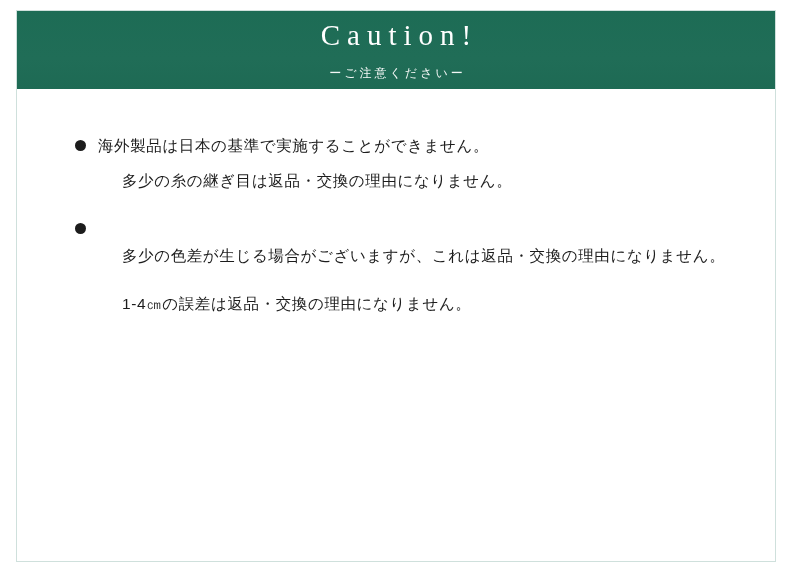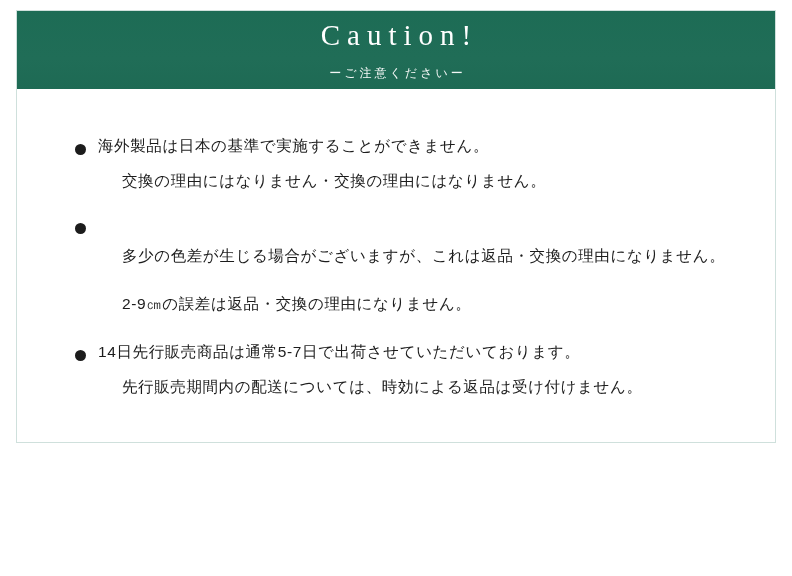--- a/index.html
+++ b/index.html
@@ -18,21 +18,21 @@
     width: 792px;
     height: 576px;
     background: #ffffff;
     box-sizing: border-box;
   }
   .card {
     position: absolute;
     left: 16px;
     top: 10px;
     width: 760px;
-    height: 433px;
+    height: 552px;
     border: 1px solid #cfe0dc;
     box-sizing: border-box;
     background: #ffffff;
   }
   .header {
     position: absolute;
     left: 0;
     top: 0;
     width: 100%;
     height: 78px;
@@ -70,21 +70,21 @@
     width: 100%;
     height: 474px;
     box-sizing: border-box;
     padding: 44px 34px 0 34px;
   }
   .item {
     margin-bottom: 22px;
   }
   .item-first-line {
     display: flex;
-    align-items: center;
+    align-items: flex-start;
   }
   .bullet {
     flex: 0 0 auto;
     width: 11px;
     height: 11px;
     border-radius: 50%;
     background: #1c1c1c;
     margin-top: 7px;
     margin-right: 12px;
     margin-left: 24px;
@@ -113,37 +113,30 @@
       <div class="header-sub">ーご注意くださいー</div>
     </div>
 
     <div class="body">
 
       <div class="item">
         <div class="item-first-line">
           <span class="bullet"></span>
           <span class="line">海外製品は日本の基準で実施することができません。</span>
         </div>
-        <div class="line line2">交換の理由にはなりません・交換の理由にはなりません。</div>
+        <div class="line line2">多少の糸の継ぎ目は返品・交換の理由になりません。</div>
       </div>
 
       <div class="item">
         <div class="item-first-line">
           <span class="bullet"></span>
         </div>
         <div class="line line2">多少の色差が生じる場合がございますが、これは返品・交換の理由になりません。</div>
       </div>
 
       <div class="item">
-        <div class="line line2">2-9㎝の誤差は返品・交換の理由になりません。</div>
+        <div class="line line2">1-4㎝の誤差は返品・交換の理由になりません。</div>
       </div>
 
-      <div class="item">
-        <div class="item-first-line">
-          <span class="bullet"></span>
-          <span class="line">14日先行販売商品は通常5-7日で出荷させていただいております。</span>
-        </div>
-        <div class="line line2">先行販売期間内の配送については、時効による返品は受け付けません。</div>
-      </div>
 
     </div>
   </div>
 </div>
 
 </body></html>

